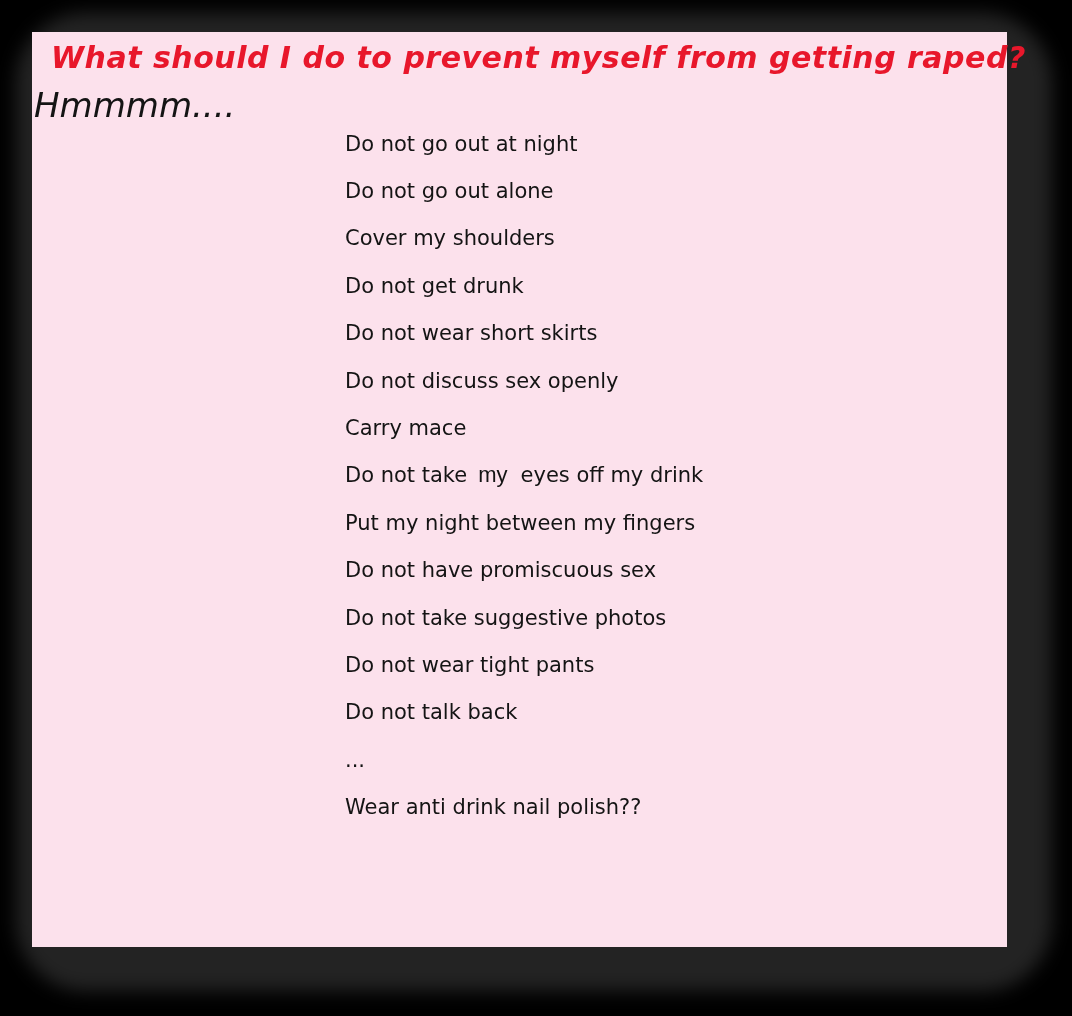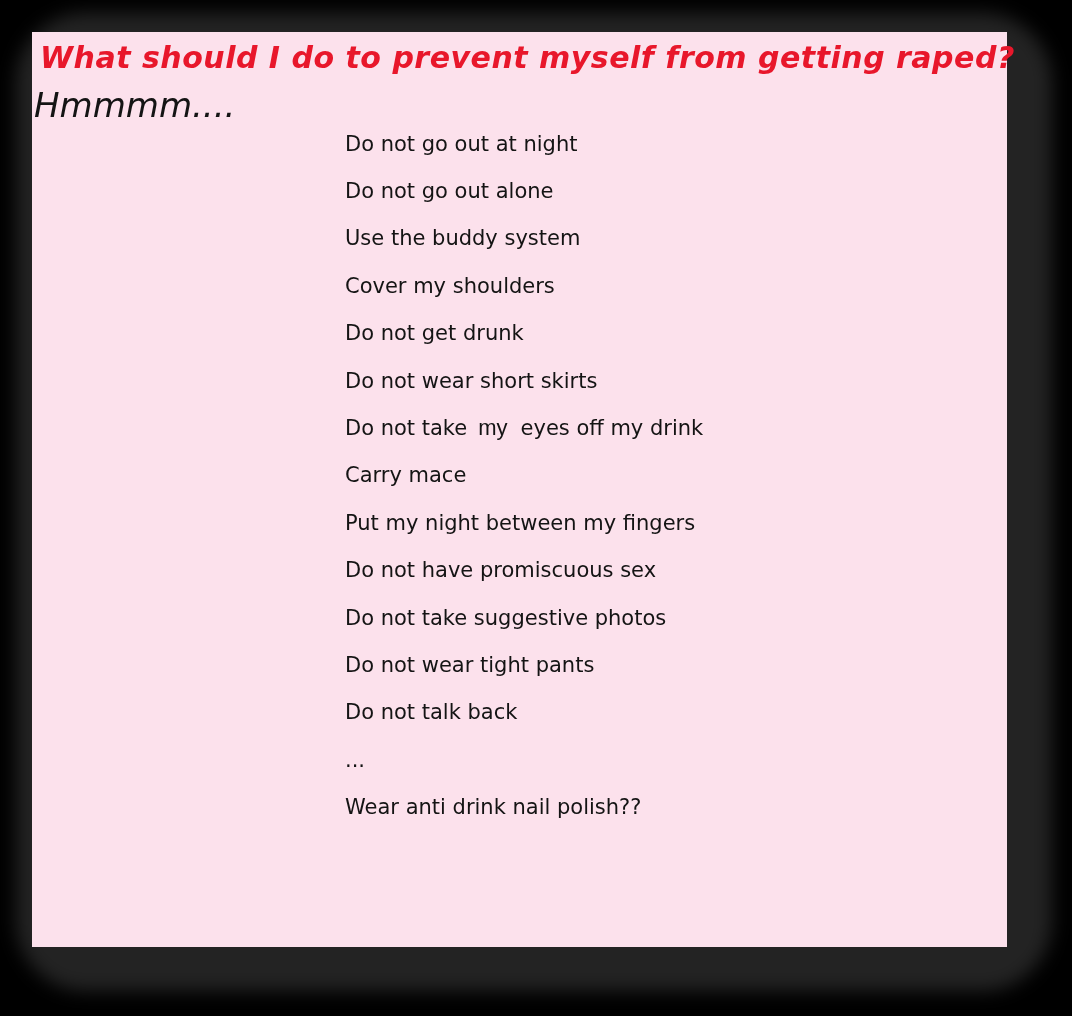--- a/index.html
+++ b/index.html
@@ -31,21 +31,21 @@
   .slide {
     position: absolute;
     left: 32px;
     top: 32px;
     width: 975px;
     height: 915px;
     background: var(--slide-background);
   }
   .slide-title {
     position: absolute;
-    left: 8px;
+    left: 19px;
     top: 8px;
     width: 960px;
     font-family: "DejaVu Sans", sans-serif;
     font-style: italic;
     font-weight: bold;
     font-size: 30px;
     letter-spacing: 0.5px;
     color: var(--title-red);
     white-space: nowrap;
   }
@@ -84,26 +84,26 @@
 <body>
 
 <div class="slide-shadow"></div>
 
 <div class="slide">
   <div class="slide-title">What should I do to prevent myself from getting raped?</div>
   <div class="slide-subtitle">Hmmmm....</div>
   <div class="prevention-list">
       <div class="list-item">Do not go out at night</div>
       <div class="list-item">Do not go out alone</div>
-      <div class="list-item">Use the buddy system</div>
       <div class="list-item">Cover my shoulders</div>
       <div class="list-item">Do not get drunk</div>
       <div class="list-item">Do not wear short skirts</div>
+      <div class="list-item">Do not discuss sex openly</div>
+      <div class="list-item">Carry mace</div>
       <div class="list-item"><span>Do not take</span><span class="alt-word">my</span><span>eyes off my drink</span></div>
-      <div class="list-item">Carry mace</div>
       <div class="list-item">Put my night between my fingers</div>
       <div class="list-item">Do not have promiscuous sex</div>
       <div class="list-item">Do not take suggestive photos</div>
       <div class="list-item">Do not wear tight pants</div>
       <div class="list-item">Do not talk back</div>
       <div class="list-item">...</div>
       <div class="list-item">Wear anti drink nail polish??</div>
     </div>
 </div>
 

